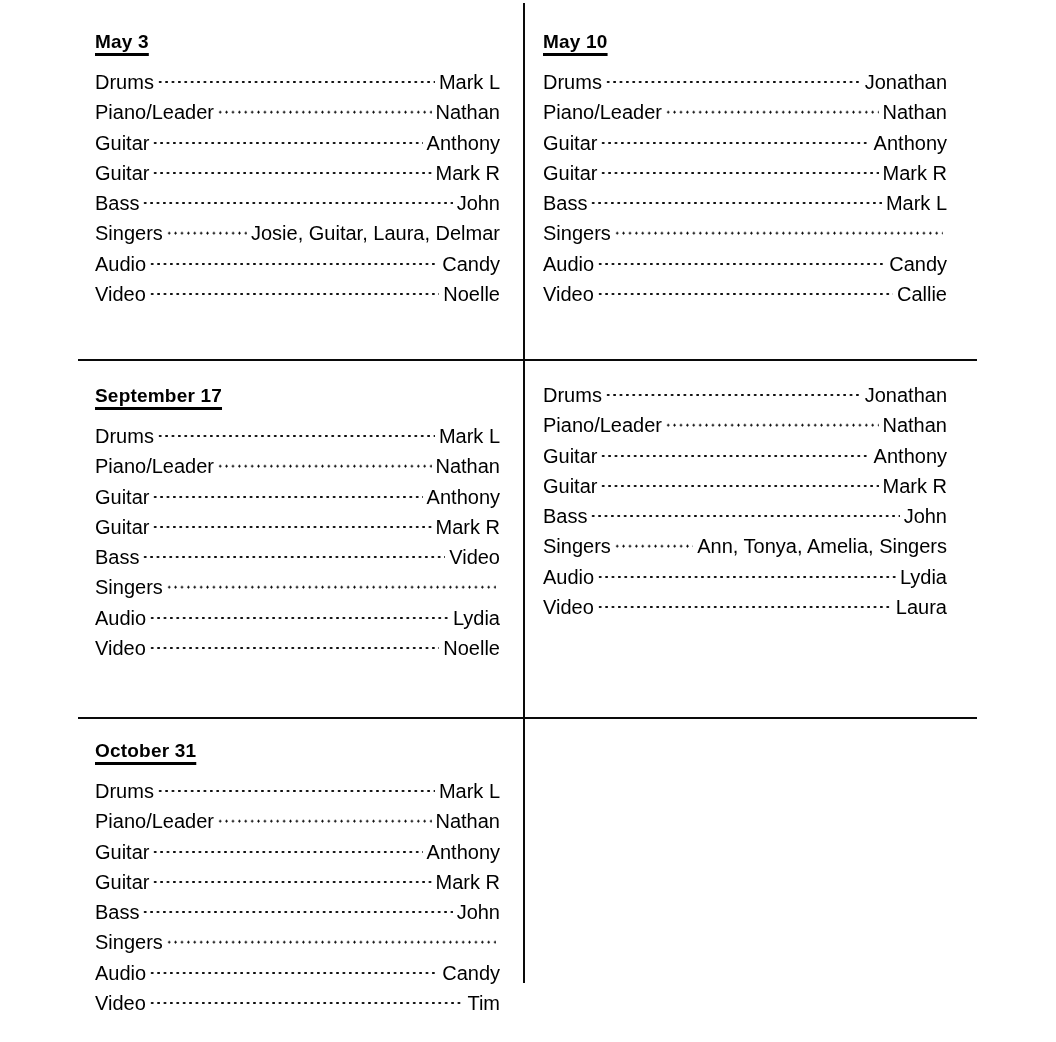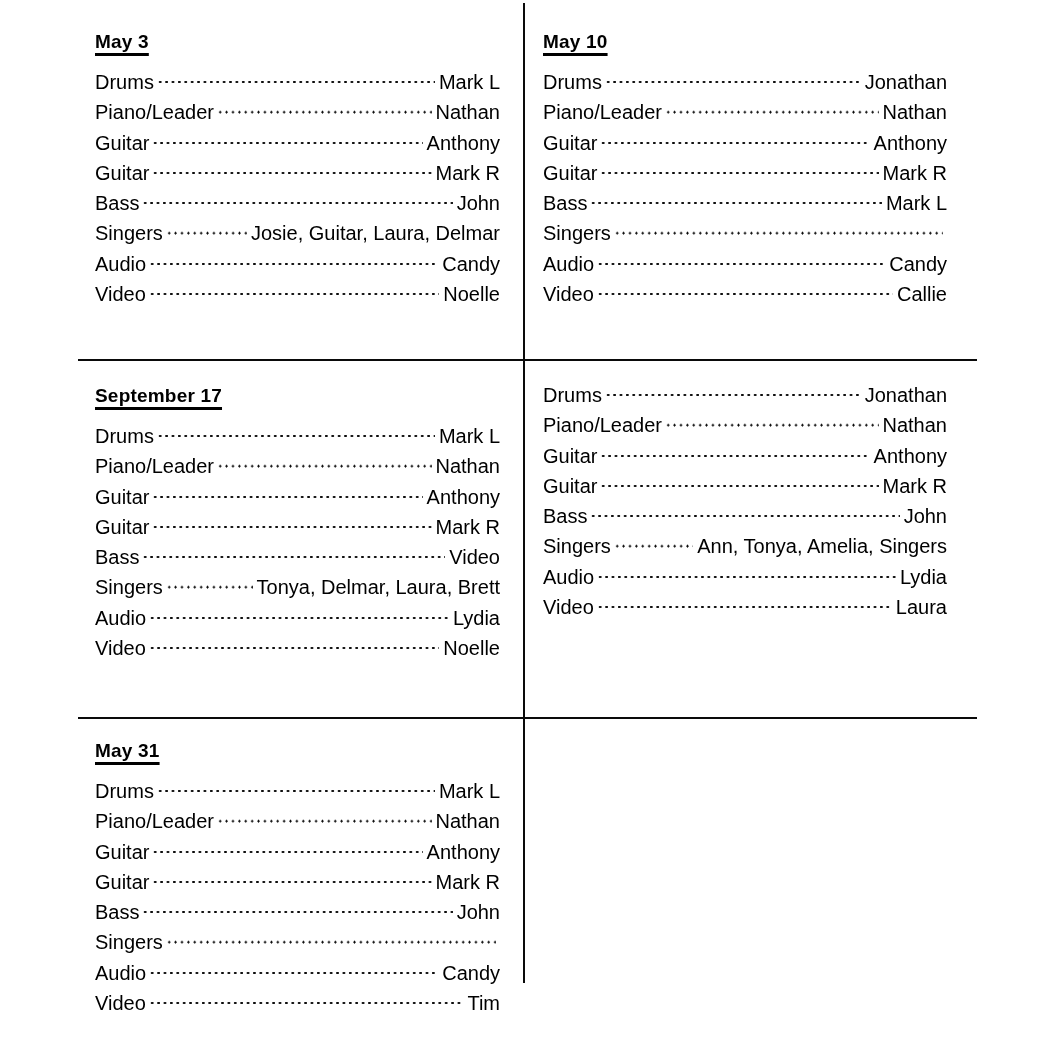--- a/index.html
+++ b/index.html
@@ -204,21 +204,20 @@
           <span class="name">Mark R</span>
         </div>
         <div class="row">
           <span class="role">Bass</span>
           <span class="leader"></span>
           <span class="name">Video</span>
         </div>
         <div class="row">
           <span class="role">Singers</span>
           <span class="leader"></span>
-          <span class="name">Tonya, Delmar, Laura, Brett</span>
         </div>
         <div class="row">
           <span class="role">Audio</span>
           <span class="leader"></span>
           <span class="name">Lydia</span>
         </div>
         <div class="row">
           <span class="role">Video</span>
           <span class="leader"></span>
           <span class="name">Noelle</span>
@@ -265,21 +264,21 @@
         </div>
         <div class="row">
           <span class="role">Video</span>
           <span class="leader"></span>
           <span class="name">Laura</span>
         </div>
       </div>
   </div>
 
   <div class="section sec-4">
-    <div class="section-title">May 31</div>
+    <div class="section-title">October 31</div>
     <div class="rows">
         <div class="row">
           <span class="role">Drums</span>
           <span class="leader"></span>
           <span class="name">Mark L</span>
         </div>
         <div class="row">
           <span class="role">Piano/Leader</span>
           <span class="leader"></span>
           <span class="name">Nathan</span>

